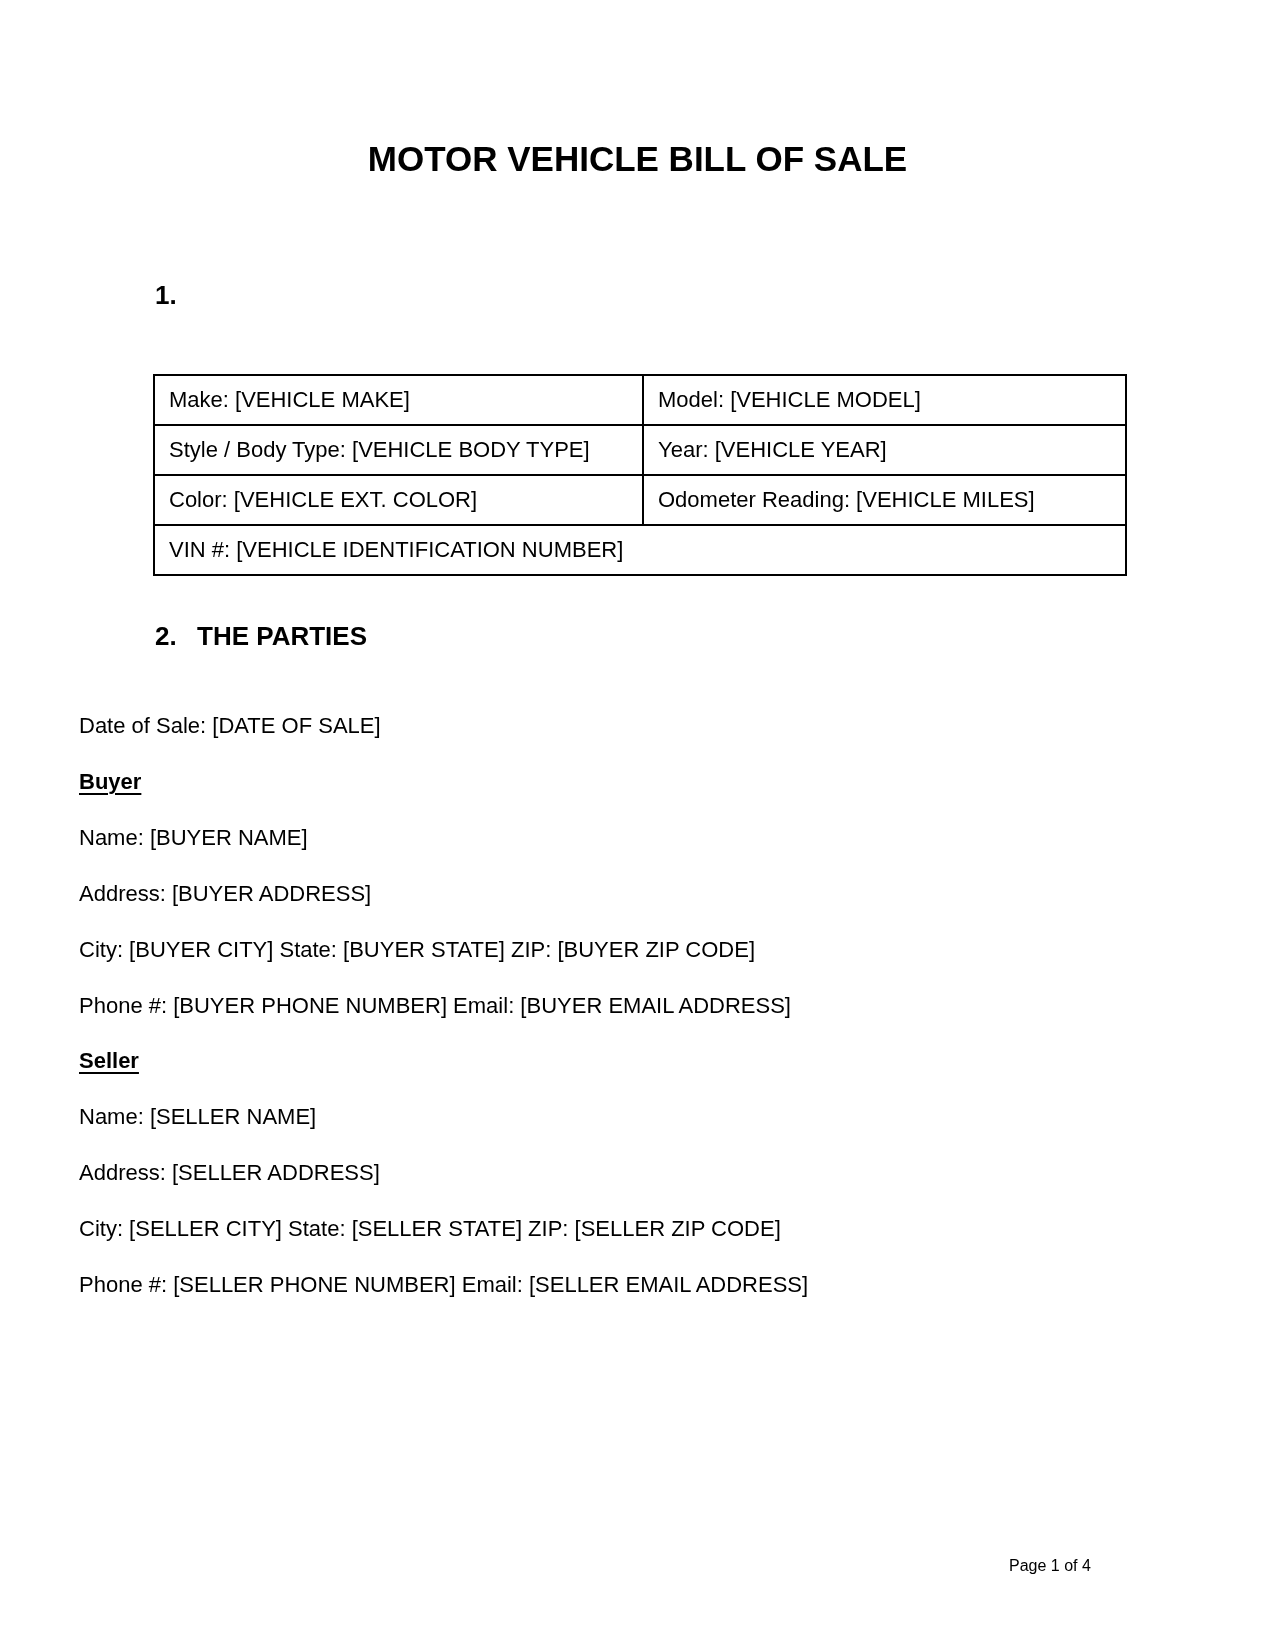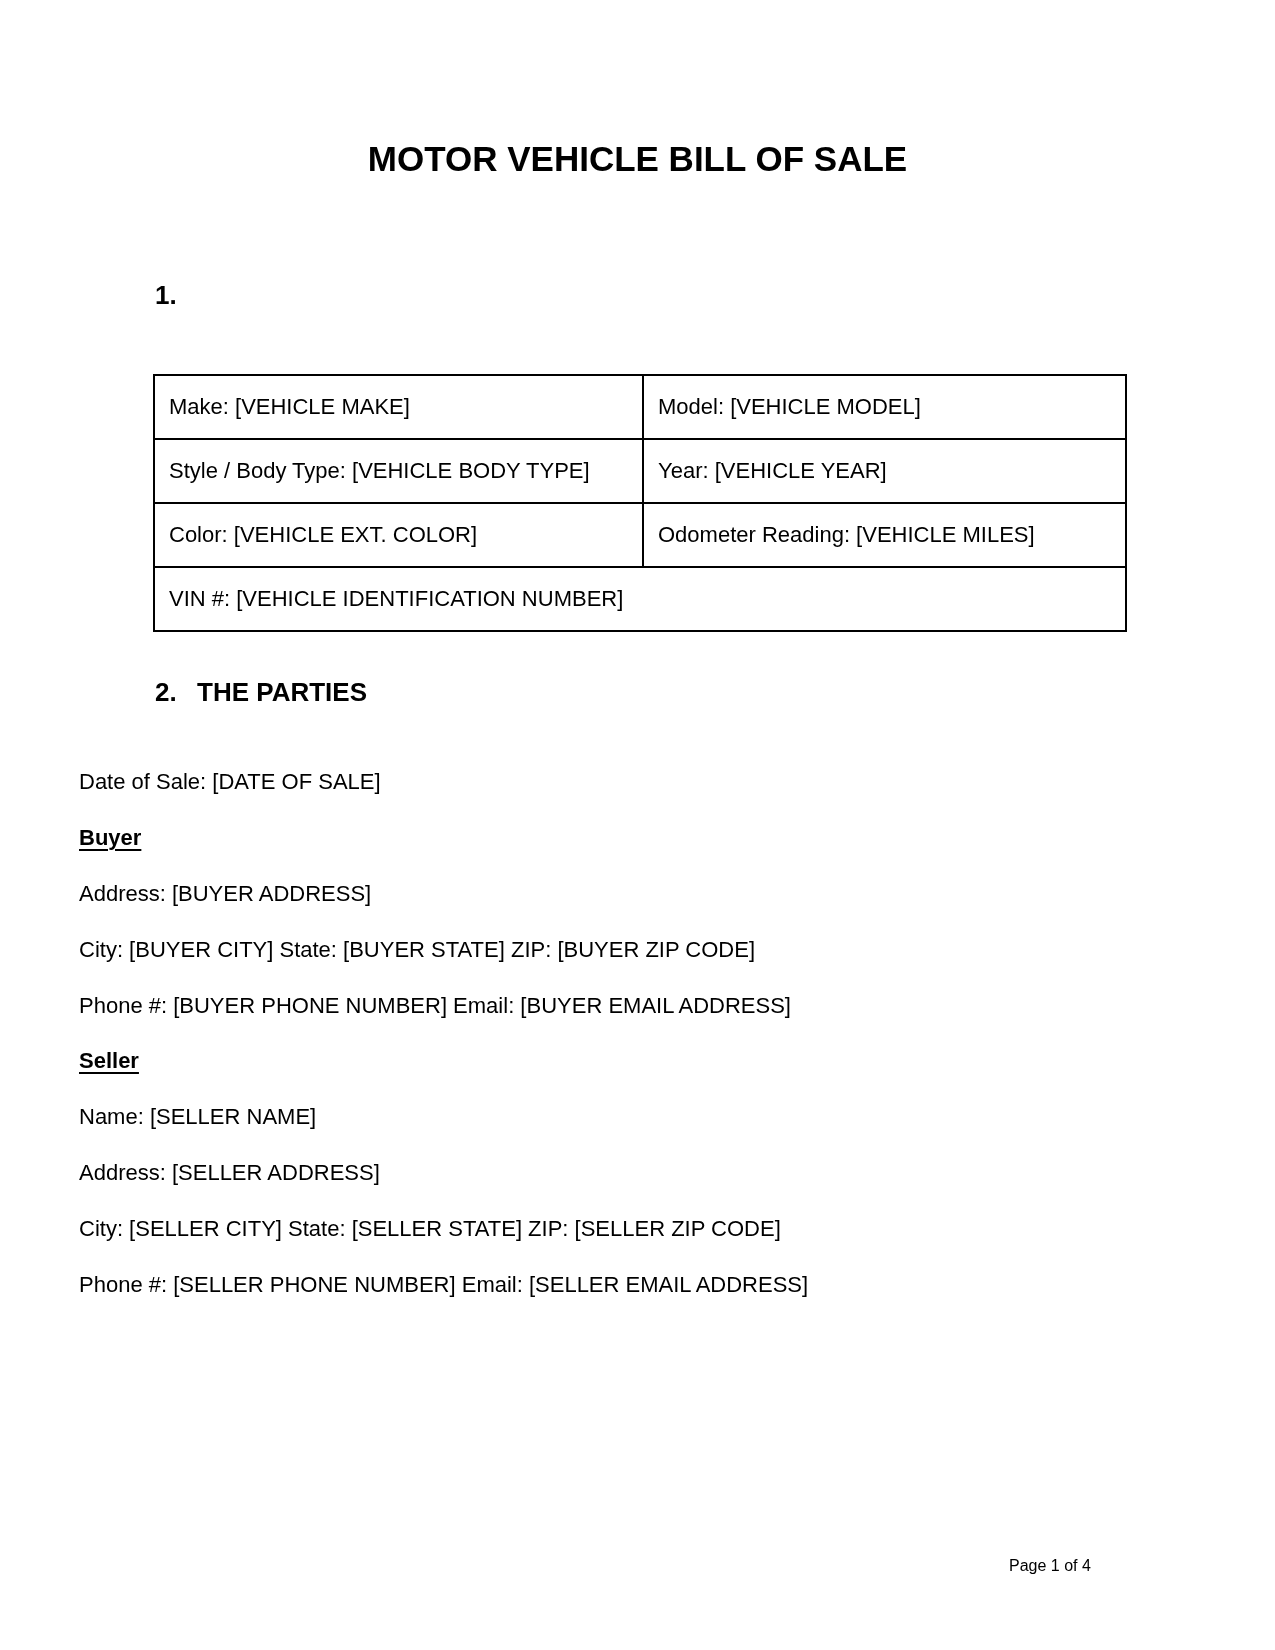--- a/index.html
+++ b/index.html
@@ -35,21 +35,21 @@
   .vtable {
     border-collapse: collapse;
     margin: 64px 0 0 153px;
     width: 972px;
     table-layout: fixed;
   }
   .vtable td {
     border: 2px solid #000000;
     font-size: 22px;
     line-height: 26px;
-    padding: 18px 14px;
+    padding: 11px 14px;
     vertical-align: middle;
     overflow: hidden;
     white-space: nowrap;
   }
   .col-a { width: 489px; }
   .col-b { width: 483px; }
   .pline {
     margin: 30px 0 0 0;
     padding-left: 79px;
     font-size: 22px;
@@ -108,20 +108,21 @@
 
   <h2 class="heading h-parties">
     <span class="num">2.</span>
     <span>THE PARTIES</span>
   </h2>
 
   <p class="pline p-date">Date of Sale: [DATE OF SALE]</p>
 
   <p class="pline ph-buyer"><span class="party-heading">Buyer</span></p>
 
+  <p class="pline">Name: [BUYER NAME]</p>
 
   <p class="pline">Address: [BUYER ADDRESS]</p>
 
   <p class="pline">City: [BUYER CITY] State: [BUYER STATE] ZIP: [BUYER ZIP CODE]</p>
 
   <p class="pline">Phone #: [BUYER PHONE NUMBER] Email: [BUYER EMAIL ADDRESS]</p>
 
   <p class="pline ph-seller"><span class="party-heading">Seller</span></p>
 
   <p class="pline">Name: [SELLER NAME]</p>

